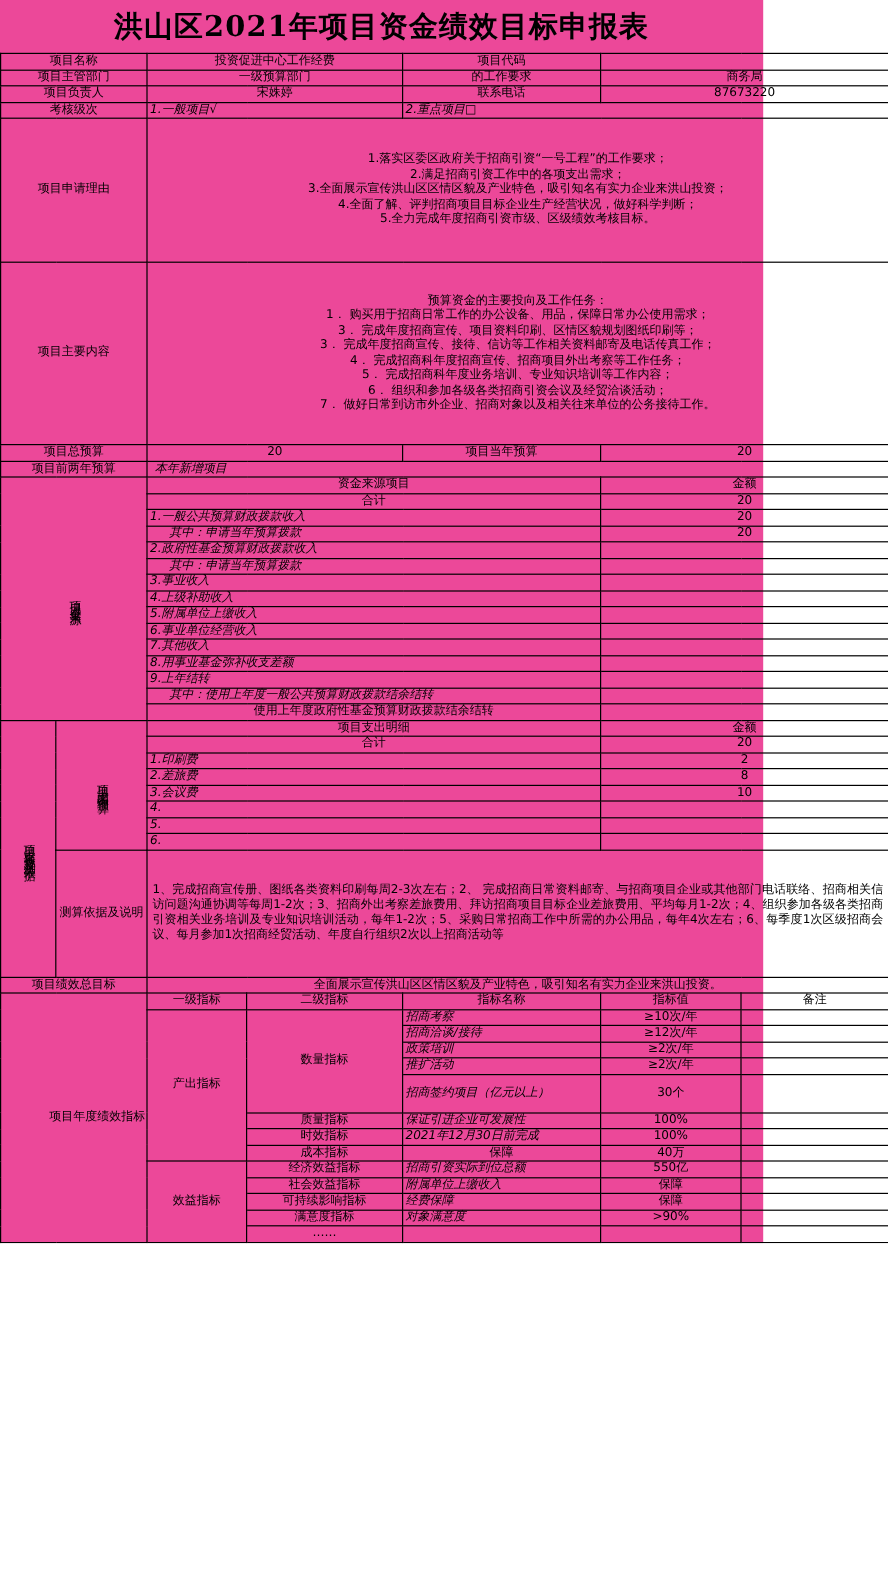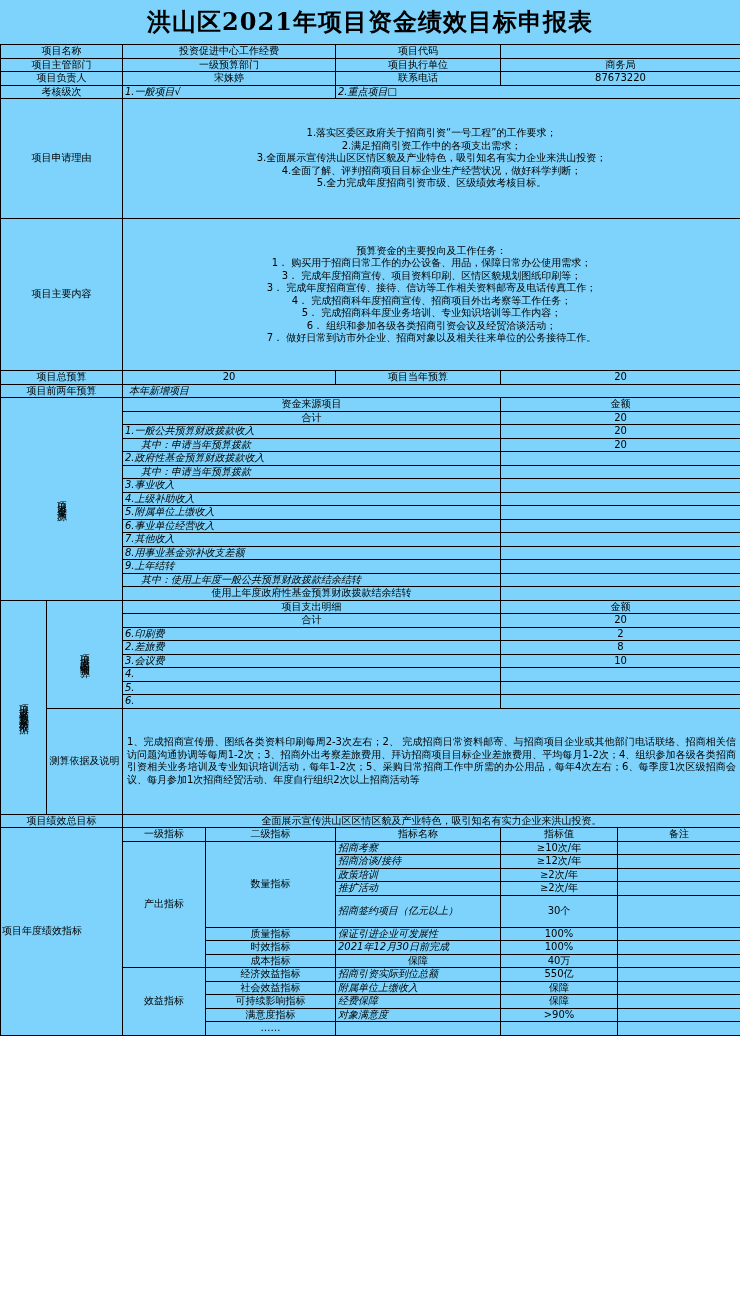--- a/index.html
+++ b/index.html
@@ -7,23 +7,23 @@
     padding: 0;
     background: #ffffff;
   }
   body {
     width: 740px;
     font-family: "DejaVu Sans", "Liberation Sans", sans-serif;
     color: #000000;
     -webkit-font-smoothing: none;
   }
   .page {
-    width: 740px;
+    width: 636px;
     position: relative;
-    background: #7dd3fc;
+    background: #ec4899;
     box-sizing: border-box;
   }
   
   .doc-title {
     text-align: center;
     font-family: "DejaVu Serif", "Liberation Serif", serif;
     font-weight: bold;
     font-size: 24px;
     letter-spacing: 1px;
     line-height: 44px;
@@ -56,21 +56,21 @@
     word-break: break-all;
     box-sizing: border-box;
   }
   .c  { text-align: center; }
   .l  { text-align: left; font-style: italic; }
   .pl6 { padding-left: 6px !important; }
   .pl16 { padding-left: 18px !important; margin-left: 27px; }
 
   
   .vert {
-    text-align: left;
+    text-align: right;
     vertical-align: middle;
     padding: 2px 1px !important;
   }
   .vert span {
     display: block;
     line-height: 1.18;
   }
   .vlabel {
     writing-mode: vertical-rl;
     text-orientation: upright;
@@ -114,21 +114,21 @@
 
       <tr>
         <td class="c" colspan="2">项目名称</td>
         <td class="c" colspan="2">投资促进中心工作经费</td>
         <td class="c">项目代码</td>
         <td class="c" colspan="2"></td>
       </tr>
       <tr>
         <td class="c" colspan="2">项目主管部门</td>
         <td class="c" colspan="2">一级预算部门</td>
-        <td class="c">项目执行单位</td>
+        <td class="c">的工作要求</td>
         <td class="c" colspan="2">商务局</td>
       </tr>
       <tr>
         <td class="c" colspan="2">项目负责人</td>
         <td class="c" colspan="2">宋姝婷</td>
         <td class="c">联系电话</td>
         <td class="c" colspan="2">87673220</td>
       </tr>
       <tr>
         <td class="c" colspan="2">考核级次</td>
@@ -244,21 +244,21 @@
           <span class="vlabel">项目支出明细预算</span>
         </td>
         <td class="c" colspan="3">项目支出明细</td>
         <td class="c" colspan="2">金额</td>
       </tr>
       <tr>
         <td class="c" colspan="3">合计</td>
         <td class="c" colspan="2">20</td>
       </tr>
       <tr>
-        <td class="l" colspan="3">6.印刷费</td>
+        <td class="l" colspan="3">1.印刷费</td>
         <td class="c" colspan="2">2</td>
       </tr>
       <tr>
         <td class="l" colspan="3">2.差旅费</td>
         <td class="c" colspan="2">8</td>
       </tr>
       <tr>
         <td class="l" colspan="3">3.会议费</td>
         <td class="c" colspan="2">10</td>
       </tr>

